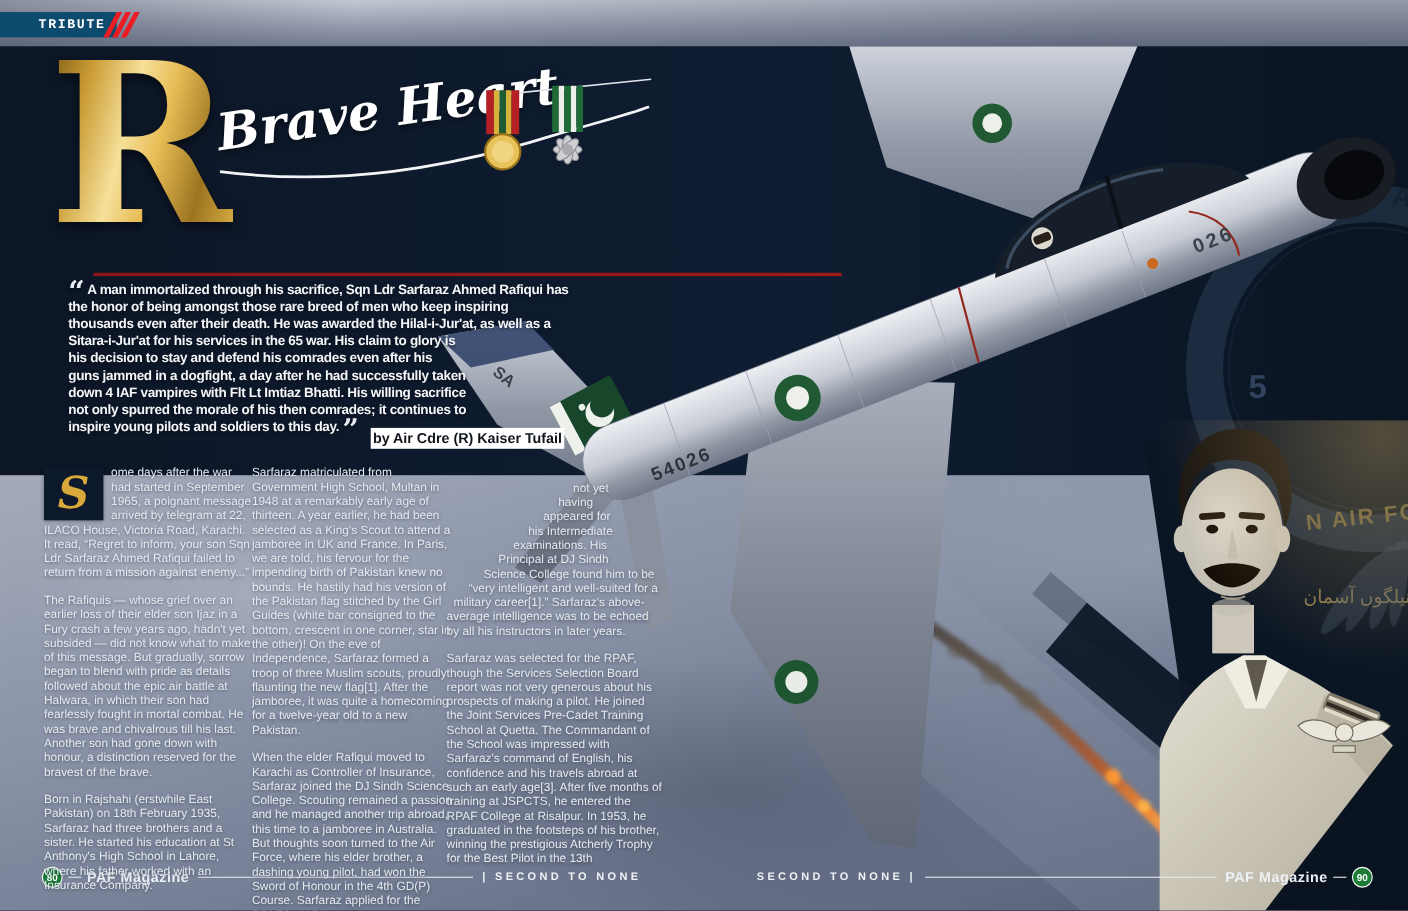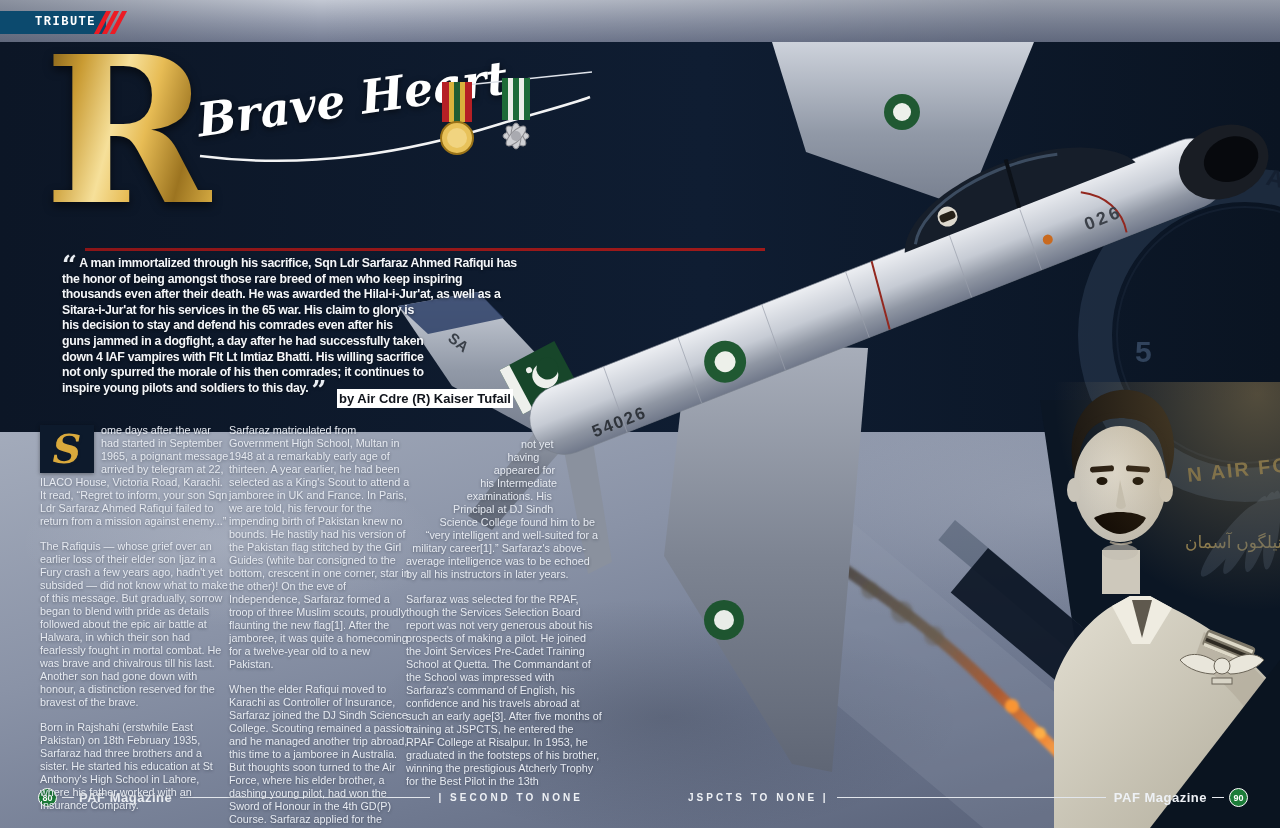--- a/index.html
+++ b/index.html
@@ -327,18 +327,18 @@
 <div class="abs" id="corner-tri"></div>
 
 <div class="abs footer" id="footer-left">
   <div class="pagenum">80</div>
   <div class="fdash"></div>
   <div class="fbrand">PAF Magazine</div>
   <div class="fline"></div>
   <div class="fmotto">| SECOND TO NONE</div>
 </div>
 <div class="abs footer" id="footer-right">
-  <div class="fmotto">JSPCTS TO NONE |</div>
+  <div class="fmotto">SECOND TO NONE |</div>
   <div class="fline"></div>
   <div class="fbrand">PAF Magazine</div>
   <div class="fdash"></div>
   <div class="pagenum">90</div>
 </div>
 
 </body></html>

